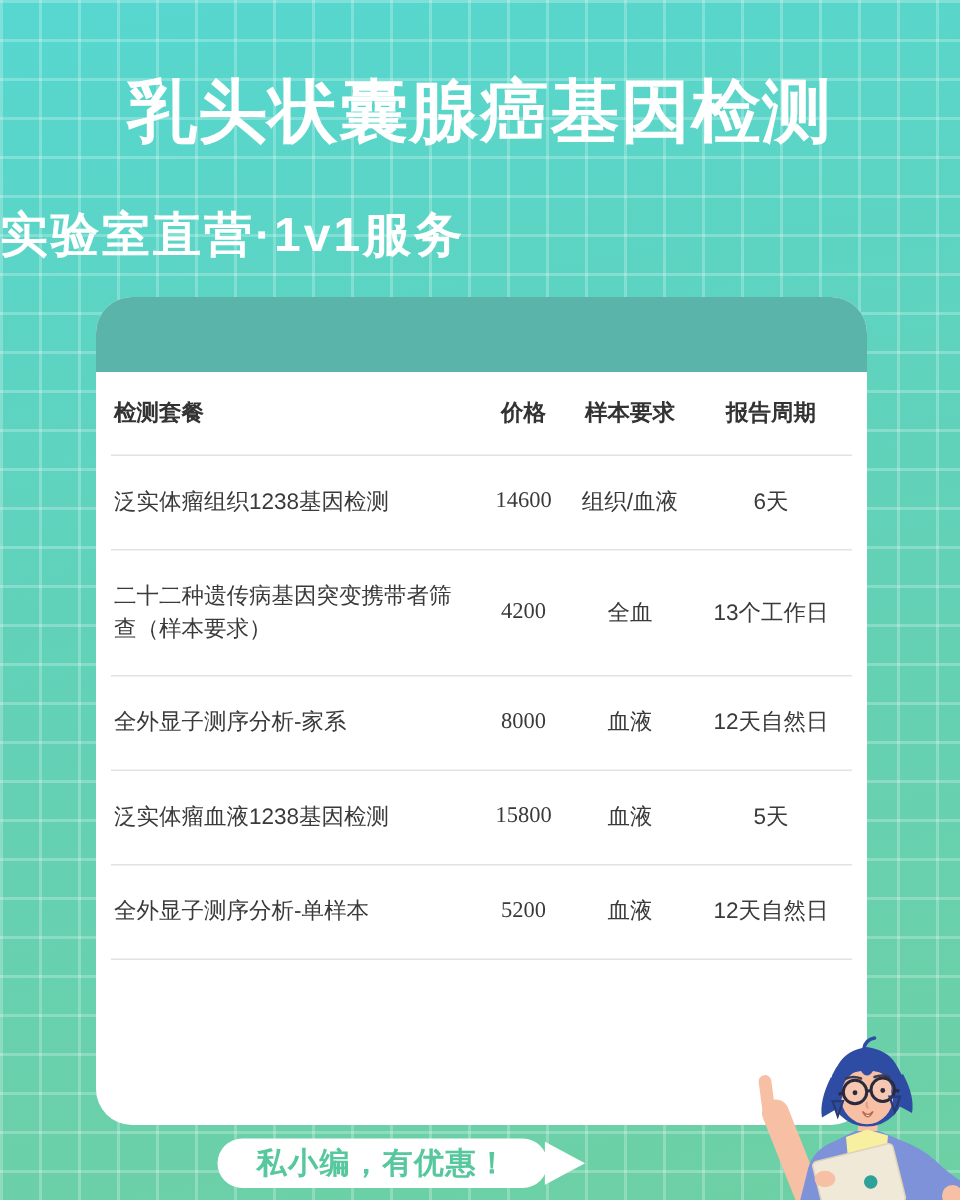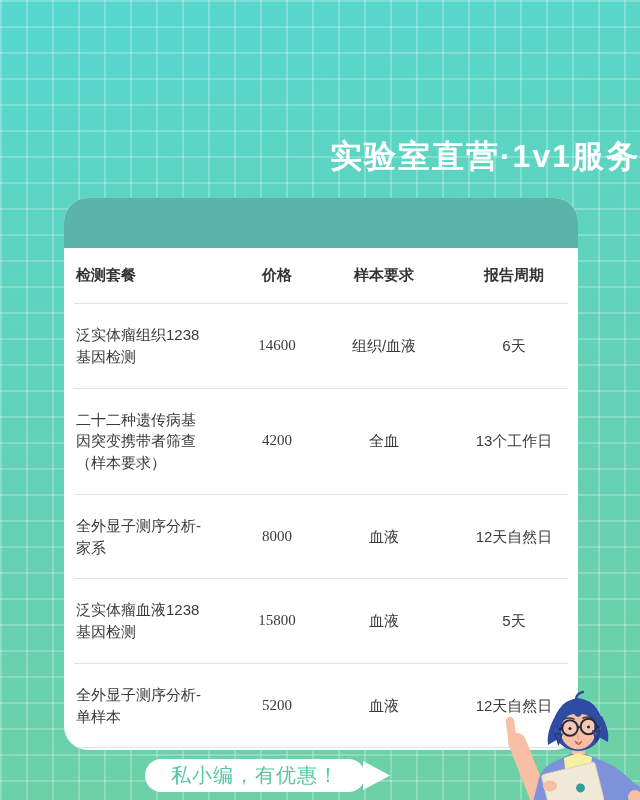--- a/index.html
+++ b/index.html
@@ -20,54 +20,55 @@
     background-image:
       linear-gradient(to right, rgba(255,255,255,.24) 2px, transparent 2px),
       linear-gradient(to bottom, rgba(255,255,255,.24) 2px, transparent 2px);
     background-size:26px 26px;
   }
   .title{
     position:absolute;top:44px;left:0;width:100%;text-align:center;
     color:#ffffff;font-size:46px;font-weight:bold;letter-spacing:1px;
   }
   .subtitle{
-    position:absolute;top:135px;left:0;width:100%;text-align:right;
+    position:absolute;top:135px;left:0;width:100%;text-align:left;
     color:#ffffff;font-size:32px;font-weight:bold;letter-spacing:2px;
   }
   .card{
     position:absolute;left:64px;top:198px;width:514px;height:552px;
     background:var(--card);border-radius:24px;overflow:hidden;
   }
   .card-band{height:50px;background:var(--band);}
   .table{padding:0 10px;color:var(--ink);}
-  .trow,.thead{display:flex;align-items:center;border-bottom:1px solid var(--divider);gap:36px;}
+  .trow,.thead{display:flex;align-items:center;border-bottom:1px solid var(--divider);}
   .thead{height:56px;font-weight:bold;font-size:15px;}
   .trow{padding:20px 0;font-size:15px;color:#3a3a3a;line-height:1.45;}
   .c-name{flex:1;text-align:left;padding-left:2px;padding-right:4px;}
   .c-price{width:62px;text-align:center;font-family:Liberation Serif, serif;}
   .c-sample{width:80px;text-align:center;}
   .c-period{width:108px;text-align:center;}
   .cta{
     position:absolute;left:145px;top:759px;width:220px;height:33px;
     background:#ffffff;border-radius:17px;display:flex;align-items:center;justify-content:center;
     cursor:pointer;z-index:5;
   }
-  .cta-label{color:var(--cta-green);font-size:20px;font-weight:normal;letter-spacing:1px;white-space:nowrap;}
+  .cta-label{color:var(--cta-green);font-size:20px;font-weight:bold;letter-spacing:1px;white-space:nowrap;}
   .cta-tail{
     position:absolute;right:-25px;top:2px;width:27px;height:29px;background:#ffffff;
     clip-path:polygon(0 0,100% 50%,0 100%);
   }
   .mascot{position:absolute;left:490px;top:690px;width:150px;height:110px;z-index:6;}
 </style>
 </head>
 <body>
 
 <div class="poster">
   <div class="grid-overlay"></div>
 
+  <h1 class="title">乳头状囊腺癌基因检测</h1>
   <h2 class="subtitle">实验室直营·1v1服务</h2>
 
   <div class="card">
     <div class="card-band"></div>
     <div class="table">
       <div class="thead">
         <span class="c-name">检测套餐</span>
         <span class="c-price">价格</span>
         <span class="c-sample">样本要求</span>
         <span class="c-period">报告周期</span>

